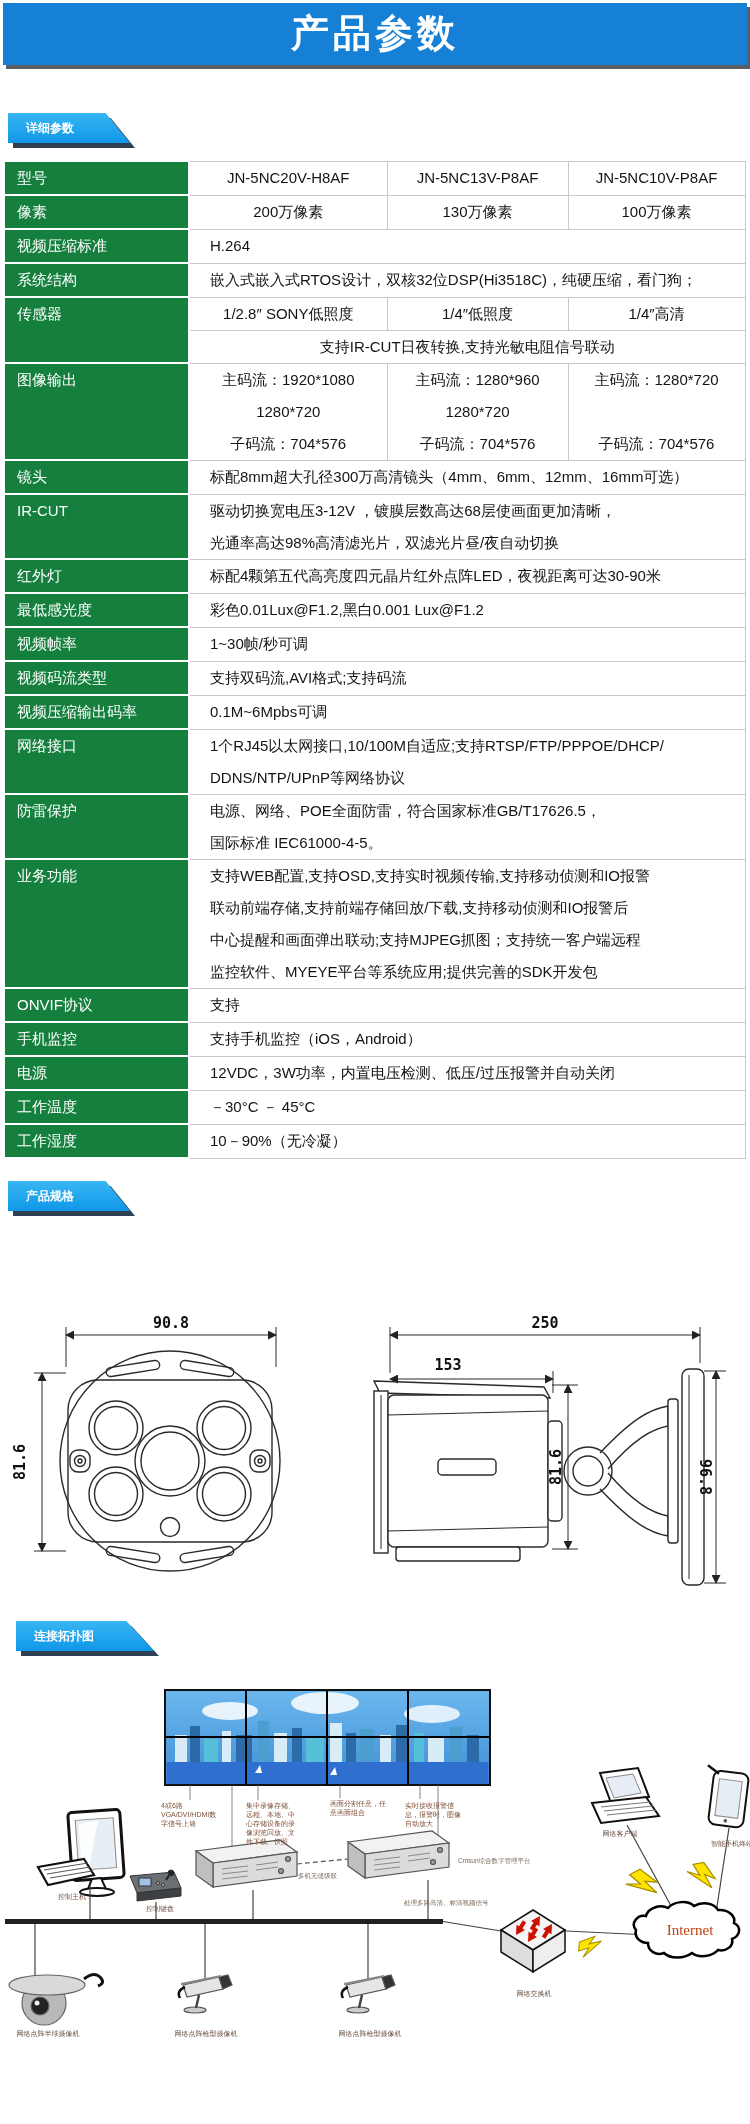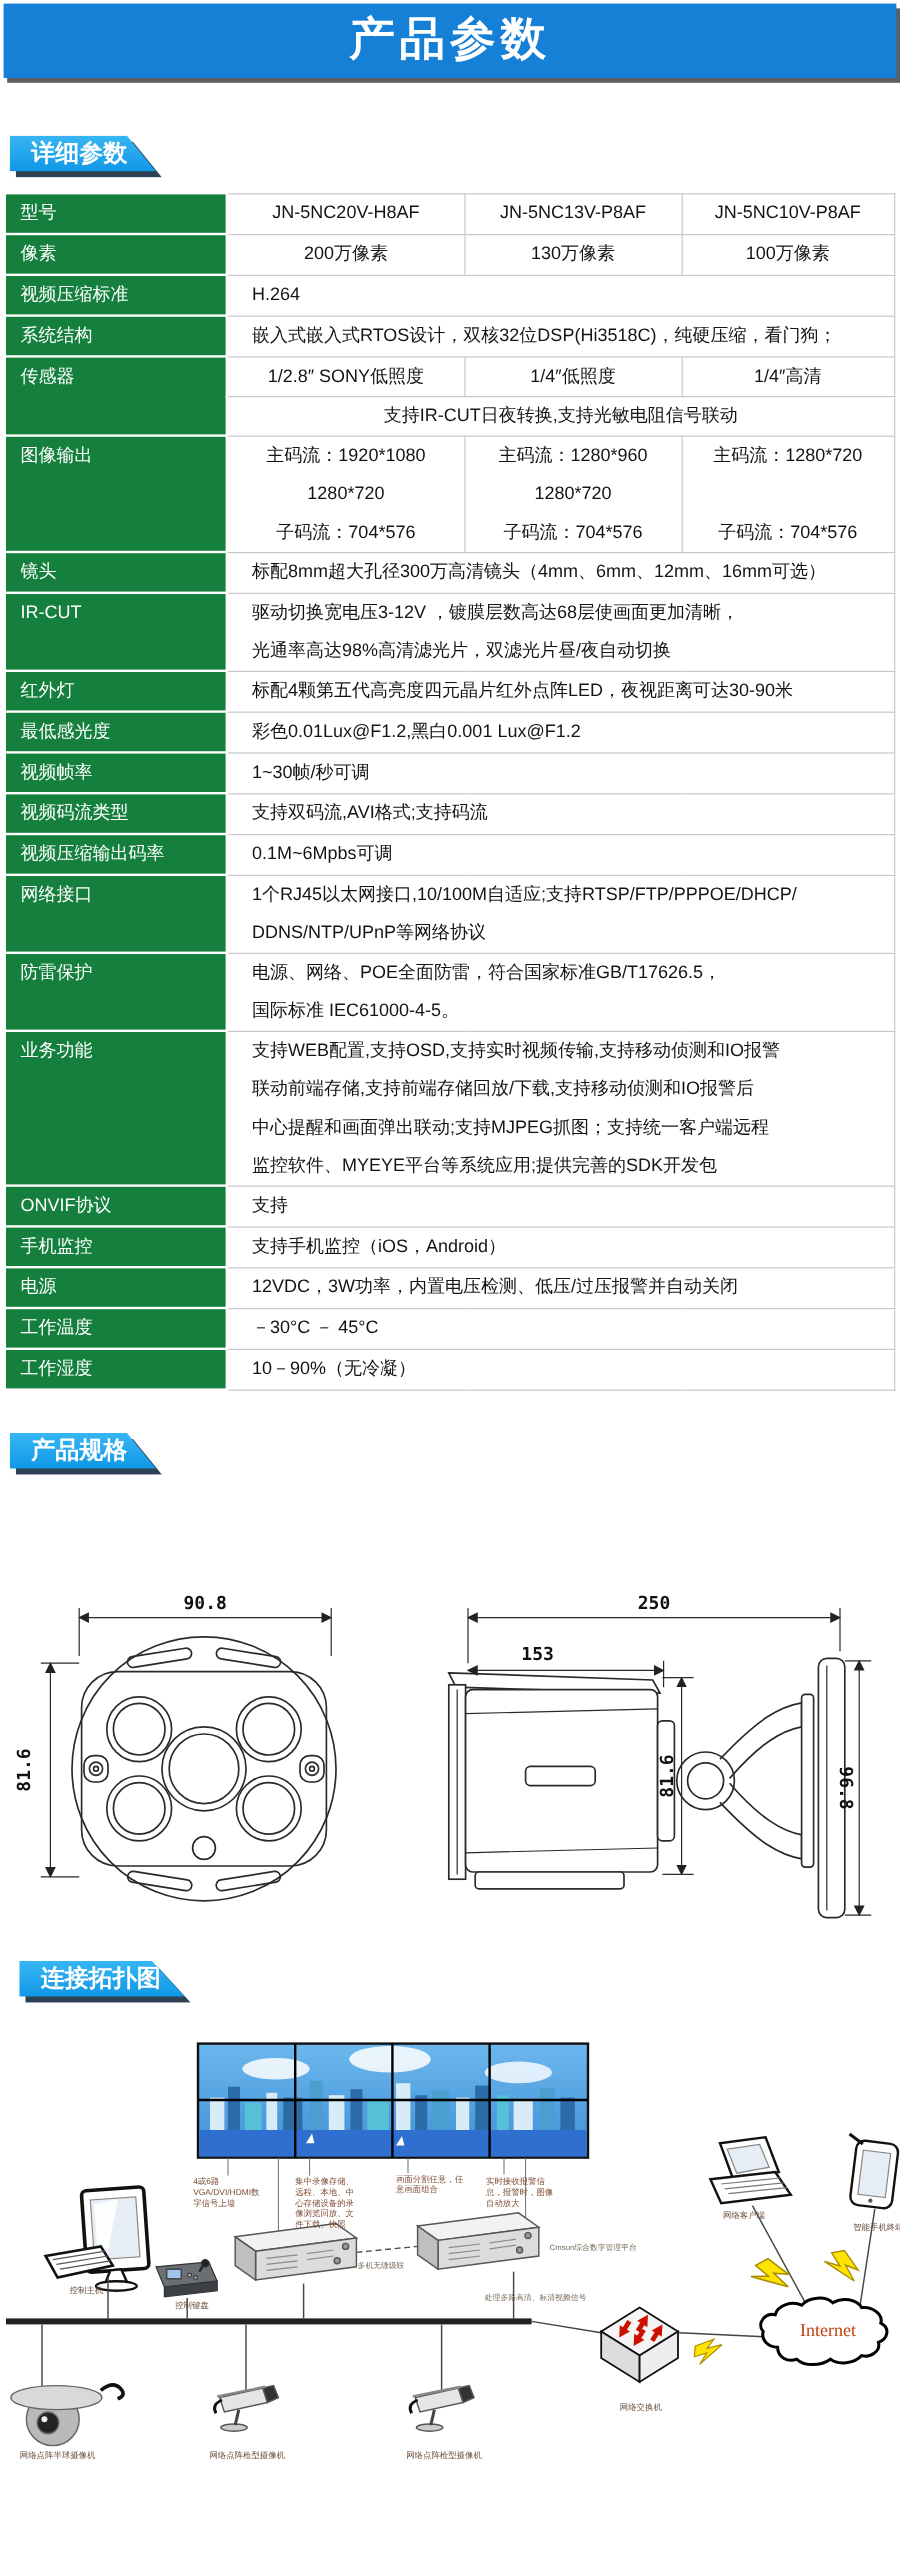--- a/index.html
+++ b/index.html
@@ -11,37 +11,37 @@
     text-align:center; font-size:38px; font-weight:bold; line-height:60px;
     box-shadow:3px 4px 0 #5a5f63; letter-spacing:4px; }
 
   
   .tag { position:relative; height:30px; margin-left:8px; }
   .tag .shadow, .tag .face {
     position:absolute; top:0; left:0; height:30px;
     clip-path:polygon(0 0, 80% 0, 100% 100%, 0 100%); }
   .tag .shadow { background:#2e4154; transform:translate(5px,5px); }
   .tag .face { background:linear-gradient(180deg,#38b6f3 0%, #0f97e7 100%);
-    color:#fff; font-size:20px; font-weight:bold; line-height:30px; padding-left:18px; }
+    color:#fff; font-size:12px; font-weight:bold; line-height:30px; padding-left:18px; }
   .tag.w120 .shadow, .tag.w120 .face { width:122px; }
   .tag.w136 .shadow, .tag.w136 .face { width:138px; }
   .tag-detail { margin-top:48px; }
 
   
   table.params { border-collapse:collapse; width:740px; margin:17px 0 0 5px; table-layout:fixed; }
   table.params th { background:#15803d; color:#fff; font-weight:normal; font-size:15px;
     text-align:left; padding:0 4px 0 12px; border:2px solid #fff; border-left:0;
     vertical-align:top; line-height:32px; }
   table.params td { border:1px solid #c9c9c9; font-size:15px; color:#141414;
     line-height:32px; text-align:center; white-space:pre-line; padding:0 16px; }
   table.params td.left { text-align:left; padding-left:20px;margin-left:48px; }
   table.params td.center { text-align:center; }
 
   
-  .spec-section { position:relative; height:470px; margin-top:35px; }
+  .spec-section { position:relative; height:470px; margin-top:22px; }
   .spec-section .tag { position:absolute; top:0; left:8px; margin-left:0; }
   .spec-svg { position:absolute; left:0; top:130px; width:750px; height:340px; }
   .dim { position:absolute; font-family:"DejaVu Sans Mono","Liberation Mono",monospace;
     font-weight:bold; font-size:15px; color:#111; width:60px; height:16px;
     text-align:center; line-height:16px; }
   .dim.v { width:50px; }
 
   
   .topo-section { position:relative; height:404px; margin-top:22px; }
   .topo-svg { position:absolute; left:0; top:0; width:750px; height:404px; }

